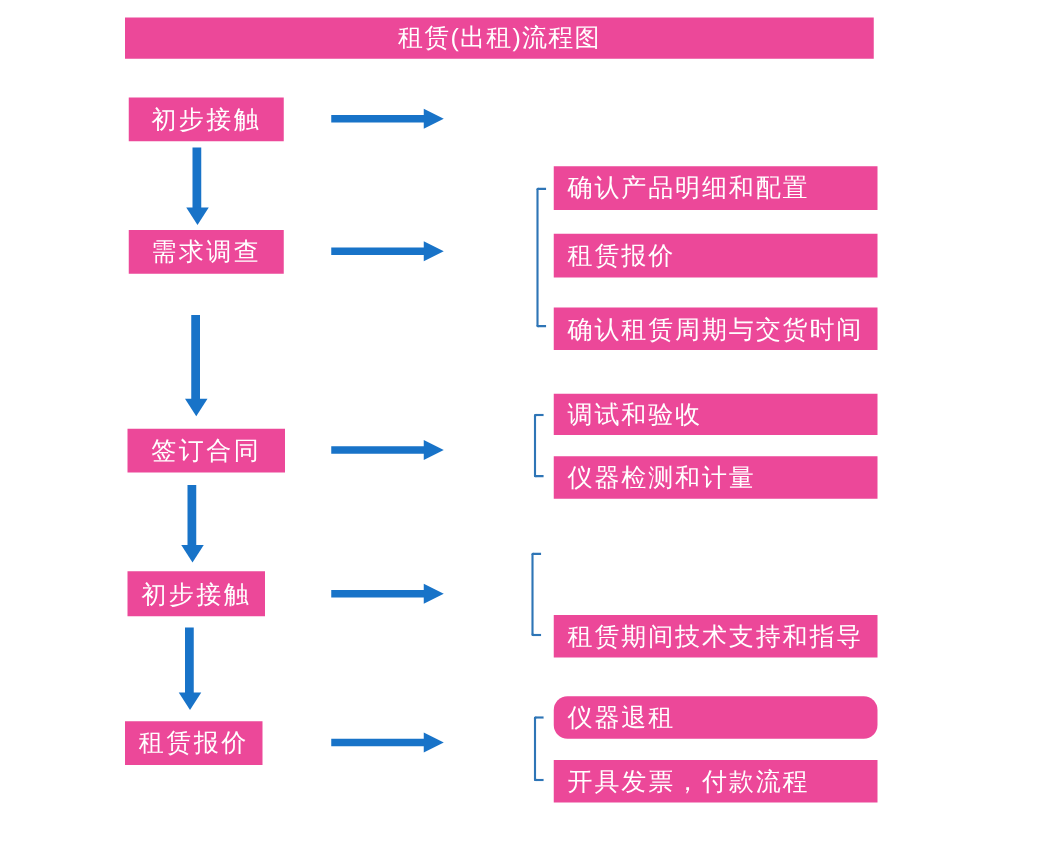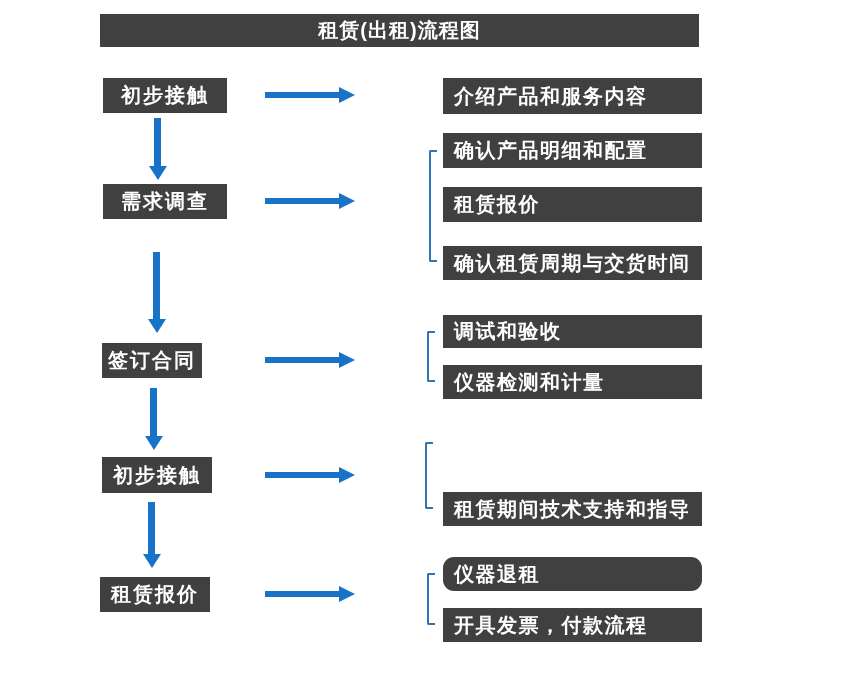--- a/index.html
+++ b/index.html
@@ -6,23 +6,23 @@
   .canvas {
     position: relative;
     width: 844px;
     height: 688px;
     background: #ffffff;
     overflow: hidden;
     font-family: "Liberation Sans", "DejaVu Sans", sans-serif;
   }
   .box {
     position: absolute;
-    background: #404040;
+    background: #ec4899;
     color: #ffffff;
-    font-weight: bold;
+    font-weight: normal;
     display: flex;
     align-items: center;
     box-sizing: border-box;
     white-space: nowrap;
   }
   .title-bar {
     left: 100px; top: 14px; width: 599px; height: 33px;
     justify-content: center;
     font-size: 20px;
     letter-spacing: 1px;
@@ -78,25 +78,24 @@
 </style>
 </head>
 <body>
 
 <div class="canvas">
 
   <div class="box title-bar">租赁(出租)流程图</div>
 
   <div class="box stage" style="left:103px; top:78px;  width:124px; height:35px;">初步接触</div>
   <div class="box stage" style="left:103px; top:184px; width:124px; height:35px;">需求调查</div>
-  <div class="box stage" style="left:102px; top:343px; width:100px; height:35px;text-align:center;">签订合同</div>
+  <div class="box stage" style="left:102px; top:343px; width:126px; height:35px;text-align:center;">签订合同</div>
   <div class="box stage" style="left:102px; top:457px; width:110px; height:36px;">初步接触</div>
   <div class="box stage" style="left:100px; top:577px; width:110px; height:35px;">租赁报价</div>
 
-  <div class="box step" style="top:78px;  height:36px;">介绍产品和服务内容</div>
   <div class="box step" style="top:133px; height:35px;">确认产品明细和配置</div>
   <div class="box step" style="top:187px; height:35px;">租赁报价</div>
   <div class="box step" style="top:246px; height:34px;">确认租赁周期与交货时间</div>
   <div class="box step" style="top:315px; height:33px;">调试和验收</div>
   <div class="box step" style="top:365px; height:34px;">仪器检测和计量</div>
   <div class="box step" style="top:492px; height:34px;">租赁期间技术支持和指导</div>
   <div class="box step" style="top:557px; height:34px;border-radius:11px;">仪器退租</div>
   <div class="box step" style="top:608px; height:34px;">开具发票，付款流程</div>
 
   <div class="h-arrow" style="left:265px; top:87px;">

